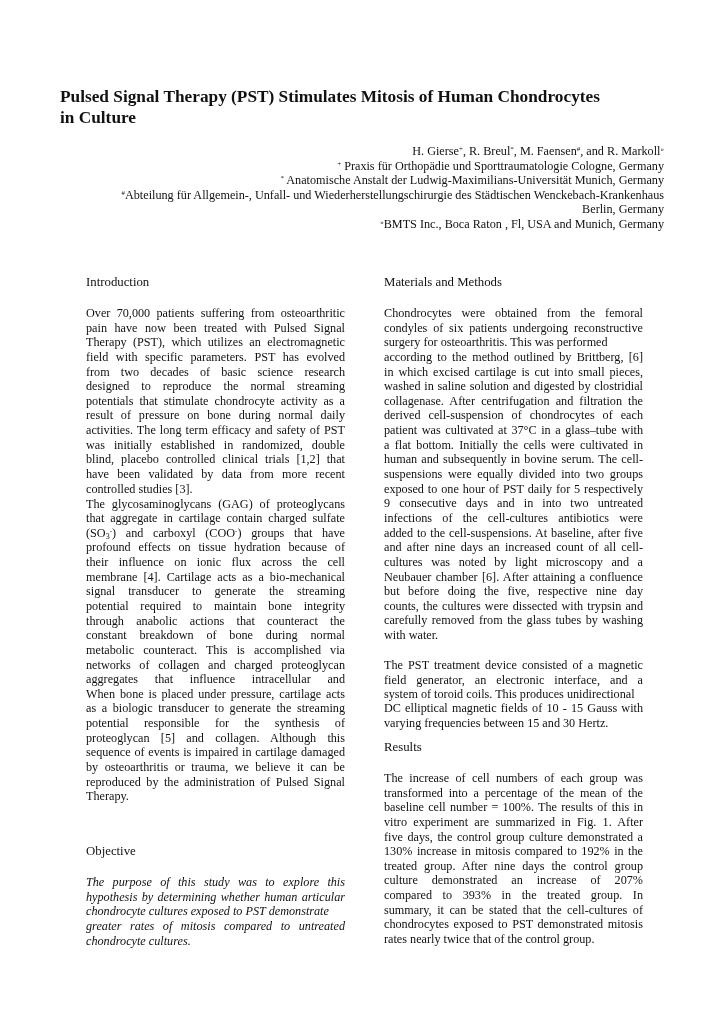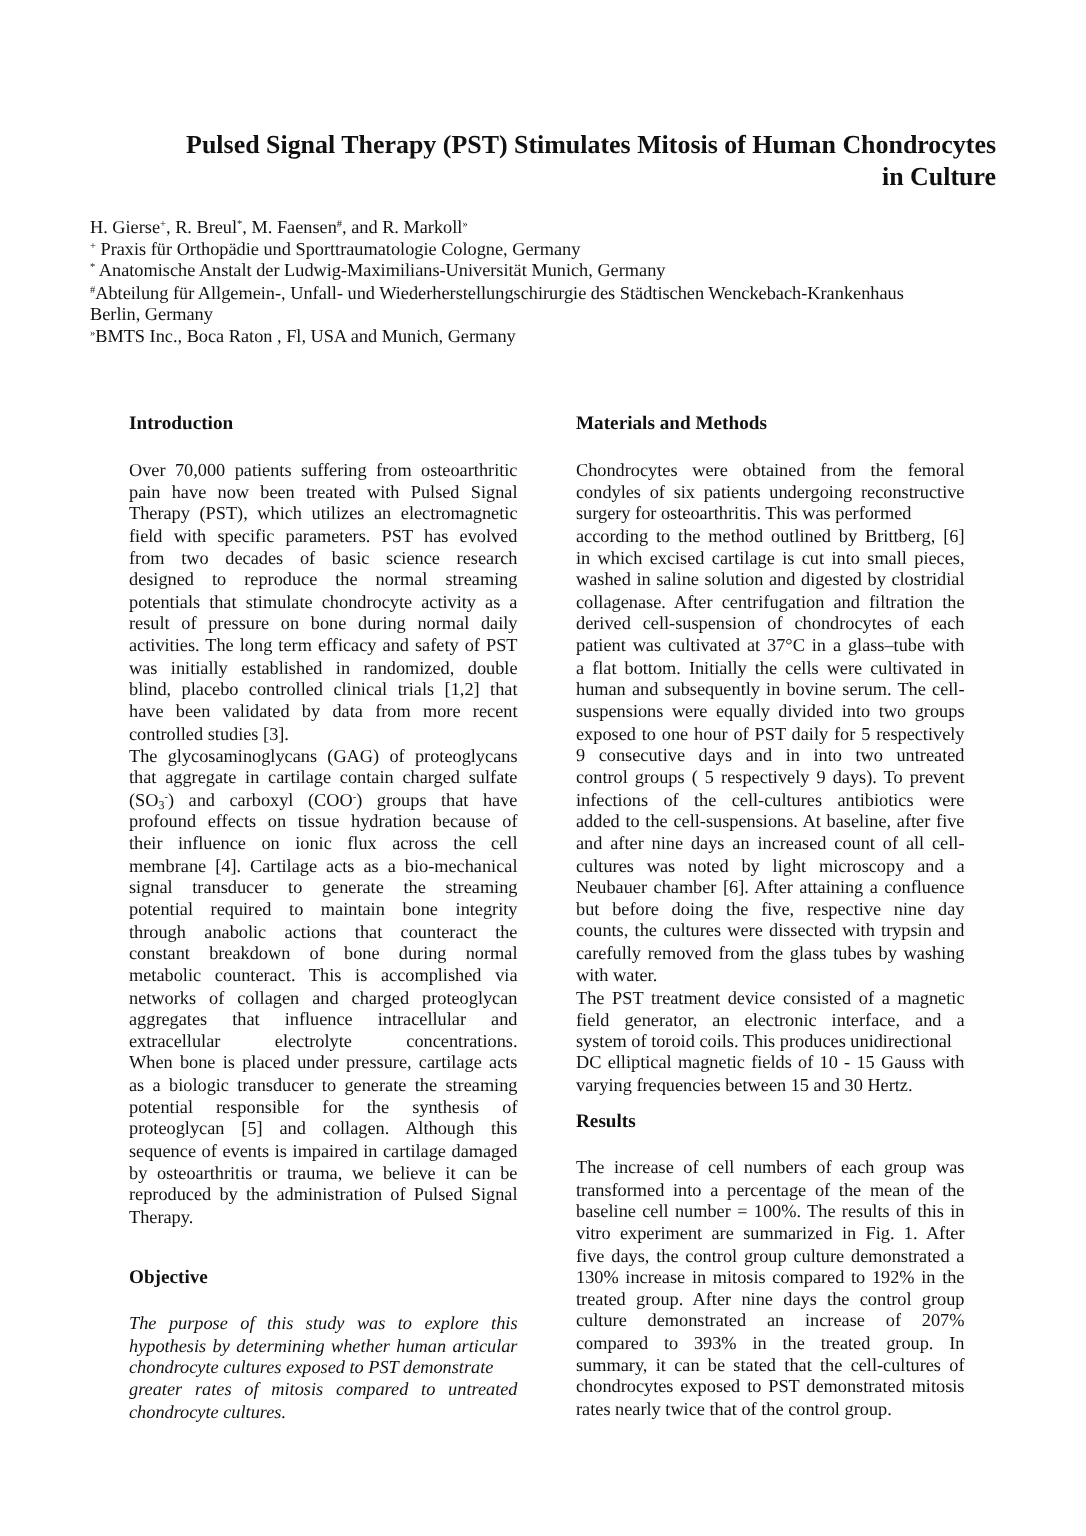--- a/index.html
+++ b/index.html
@@ -2,33 +2,33 @@
 <html><head>
 <meta charset="utf-8">
 <style>
   html, body { margin: 0; padding: 0; background: #ffffff; }
   body {
     width: 724px; height: 1024px; position: relative; overflow: hidden;
     font-family: "Liberation Serif", "DejaVu Serif", serif; color: #111;
   }
   .title {
     position: absolute; left: 60px; width: 604px; top: 86px;
-    text-align: right; font-weight: bold; font-size: 17.3px; line-height: 21px;
+    text-align: left; font-weight: bold; font-size: 17.3px; line-height: 21px;
   }
   .authors {
     position: absolute; left: 60px; width: 604px; top: 144px;
-    text-align: left; font-size: 12.2px; line-height: 14.6px;
+    text-align: right; font-size: 12.2px; line-height: 14.6px;
   }
   .authors div { white-space: nowrap; }
   sup { font-size: 7px; line-height: 0; vertical-align: 4px; }
   sub { font-size: 8px; line-height: 0; vertical-align: -2px; }
   .col { position: absolute; width: 259px; font-size: 12.2px; line-height: 14.65px; }
   .col-left { left: 86px; }
   .col-right { left: 384px; }
-  .heading { font-weight: bold; font-size: 12.8px; position: absolute; white-space: nowrap; }
+  .heading { font-weight: normal; font-size: 12.8px; position: absolute; white-space: nowrap; }
   .para { position: absolute; width: 259px; text-align: justify; }
   .line { display: block; white-space: nowrap; text-align: justify; text-align-last: justify; height: 14.65px; }
   .line.last { text-align-last: left; }
 </style>
 </head>
 <body>
 
 <div class="title">
   <div>Pulsed Signal Therapy (PST) Stimulates Mitosis of Human Chondrocytes</div>
   <div>in Culture</div>
@@ -72,21 +72,20 @@
         <span class="line">profound effects on tissue hydration because of</span>
         <span class="line">their influence on ionic flux across the cell</span>
         <span class="line">membrane [4]. Cartilage acts as a bio-mechanical</span>
         <span class="line">signal transducer to generate the streaming</span>
         <span class="line">potential required to maintain bone integrity</span>
         <span class="line">through anabolic actions that counteract the</span>
         <span class="line">constant breakdown of bone during normal</span>
         <span class="line">metabolic counteract. This is accomplished via</span>
         <span class="line">networks of collagen and charged proteoglycan</span>
         <span class="line">aggregates that influence intracellular and</span>
-        <span class="line">extracellular electrolyte concentrations.</span>
         <span class="line">When bone is placed under pressure, cartilage acts</span>
         <span class="line">as a biologic transducer to generate the streaming</span>
         <span class="line">potential responsible for the synthesis of</span>
         <span class="line">proteoglycan [5] and collagen.  Although this</span>
         <span class="line">sequence of events is impaired in cartilage damaged</span>
         <span class="line">by osteoarthritis or trauma, we believe it can be</span>
         <span class="line">reproduced by the administration of Pulsed Signal</span>
         <span class="line last">Therapy.</span>
       </div>
   </div>
@@ -111,21 +110,20 @@
       <span class="line">in which excised cartilage is cut into small pieces,</span>
       <span class="line">washed in saline solution and digested by clostridial</span>
       <span class="line">collagenase. After centrifugation and filtration the</span>
       <span class="line">derived cell-suspension of chondrocytes of each</span>
       <span class="line">patient was cultivated at 37°C  in a glass–tube with</span>
       <span class="line">a flat bottom. Initially the cells were cultivated in</span>
       <span class="line">human and subsequently in bovine serum. The cell-</span>
       <span class="line">suspensions were equally divided into  two groups</span>
       <span class="line">exposed to one hour of PST daily for 5 respectively</span>
       <span class="line">9 consecutive days  and in into two untreated</span>
-      <span class="line">control groups ( 5 respectively 9 days). To prevent</span>
       <span class="line">infections of the cell-cultures antibiotics were</span>
       <span class="line">added to the cell-suspensions. At baseline, after five</span>
       <span class="line">and after nine days an increased count of all cell-</span>
       <span class="line">cultures was noted by light microscopy and a</span>
       <span class="line">Neubauer chamber [6]. After attaining a confluence</span>
       <span class="line">but before doing the five, respective nine day</span>
       <span class="line">counts, the cultures were dissected with trypsin and</span>
       <span class="line">carefully removed from the glass tubes by washing</span>
       <span class="line last">with water.</span>
     </div>

